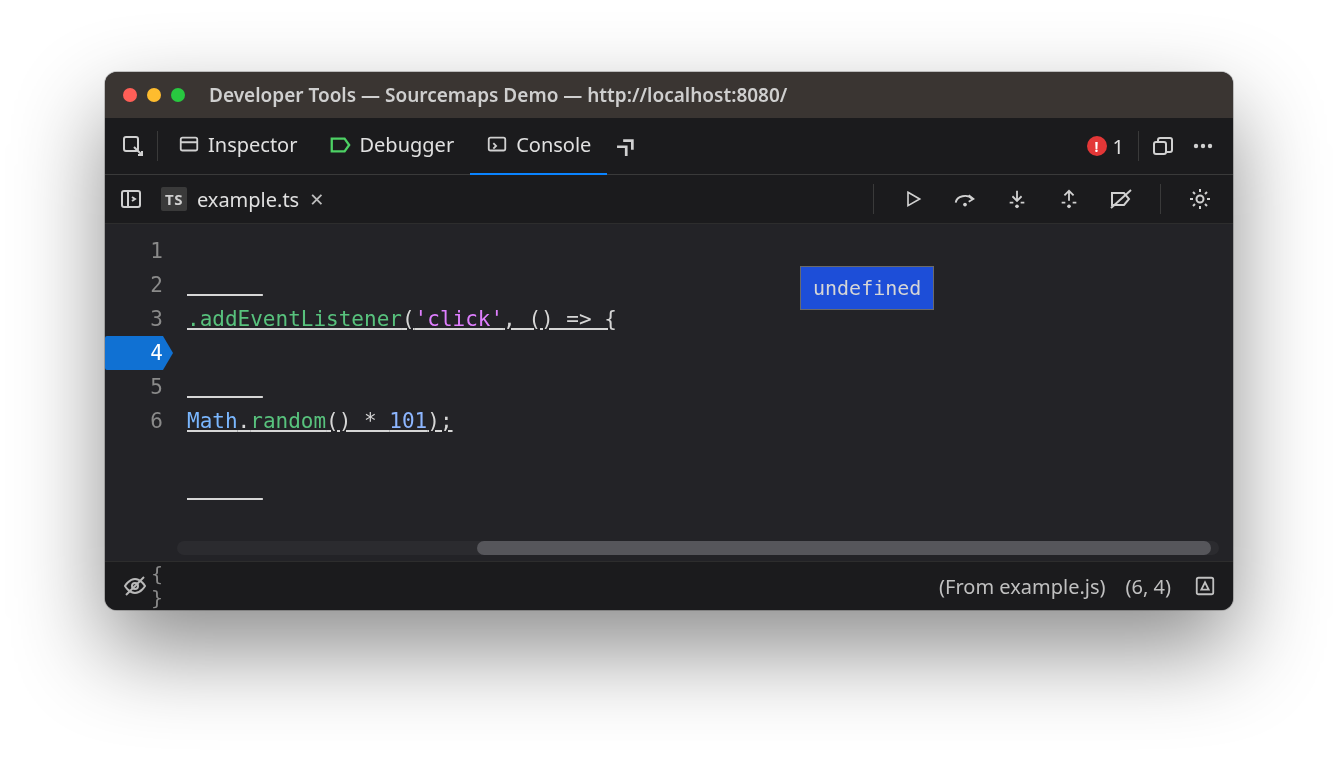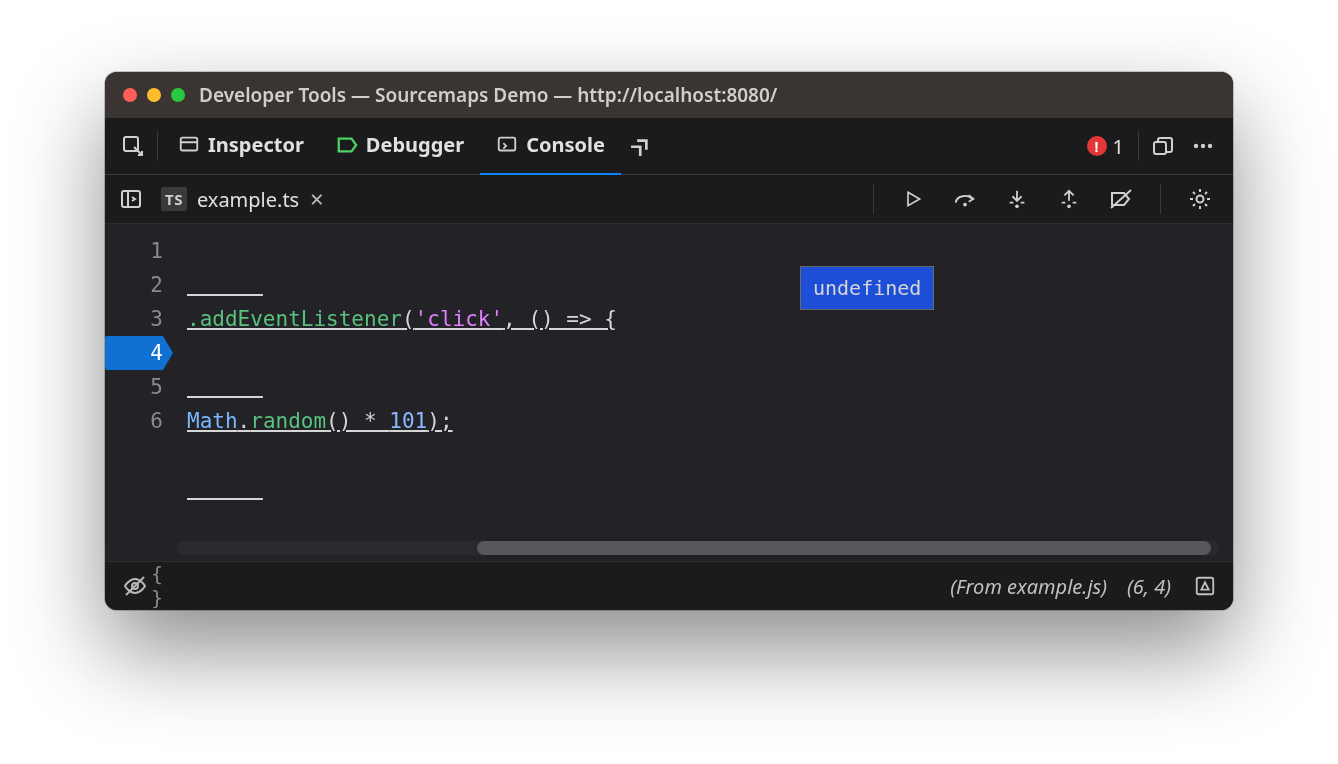--- a/index.html
+++ b/index.html
@@ -23,23 +23,23 @@
   .window{
     position:absolute;left:105px;top:72px;width:1128px;height:538px;
     background:var(--editor-bg);border-radius:12px;overflow:hidden;
     box-shadow:0 40px 90px rgba(0,0,0,.45),0 0 0 1px rgba(0,0,0,.2);
     display:flex;flex-direction:column;
   }
   .titlebar{height:46px;background:var(--titlebar);display:flex;align-items:center;padding:0 18px;gap:10px;}
   .traffic{display:flex;gap:10px;}
   .dot{width:14px;height:14px;border-radius:50%;}
   .red{background:#ff5f57;} .yellow{background:#febc2e;} .green{background:#28c840;}
-  .title{color:#cfcfcf;font-size:19px;font-weight:600;margin-left:4px;white-space:nowrap;}
+  .title{color:#cfcfcf;font-size:19px;font-weight:600;margin-left:14px;white-space:nowrap;}
   .toolbar{height:56px;background:var(--toolbar);display:flex;align-items:center;border-bottom:1px solid #3a3a3a;padding:0 10px 0 8px;}
-  .tbtn{display:flex;align-items:center;gap:8px;padding:0 16px;height:56px;color:var(--bright);font-size:20px;cursor:pointer;border-bottom:3px solid transparent;font-weight:bold;}
+  .tbtn{display:flex;align-items:center;gap:8px;padding:0 16px;height:56px;color:var(--bright);font-size:20px;cursor:pointer;border-bottom:3px solid transparent;}
   .tbtn.active{border-bottom-color:var(--accent);}
   .tbtn .ico{width:22px;height:22px;display:flex;align-items:center;justify-content:center;}
   .sep{width:1px;height:30px;background:#3a3a3a;margin:0 4px;}
   .spacer{flex:1;}
   .err-badge{display:flex;align-items:center;gap:6px;color:var(--bright);font-size:20px;padding:0 10px;}
   .err-dot{width:20px;height:20px;border-radius:50%;background:var(--err);color:#fff;display:flex;align-items:center;justify-content:center;font-size:14px;font-weight:700;}
   .iconbtn{width:40px;height:40px;display:flex;align-items:center;justify-content:center;color:var(--dim-text);cursor:pointer;}
   .tabrow{height:48px;background:var(--toolbar);display:flex;align-items:center;padding:0 10px 0 6px;border-bottom:1px solid #2d2d2d;}
   .filetab{display:flex;align-items:center;gap:10px;padding:0 10px;color:var(--bright);font-size:20px;height:48px;}
   .ts-badge{background:#3a3a3a;color:#d0d0d0;font-size:15px;font-weight:700;padding:2px 4px 2px 4px;border-radius:2px;letter-spacing:.5px;}
@@ -54,21 +54,21 @@
   .code{flex:1;padding:10px 0 0 14px;color:#d6d6d6;white-space:pre;text-decoration:underline;}
   .code .row{height:34px;}
   .tok-fn{color:#58c27d;}
   .tok-str{color:var(--string);}
   .tok-type{color:#7ab7ff;}
   .tok-num{color:var(--num);}
   .tooltip{position:absolute;left:695px;top:42px;border:1px solid #6a6a6a;background:#1d4ed8;color:#d6d6d6;padding:4px 12px;font-size:20px;font-family:ui-monospace,Menlo,monospace;}
   .hscroll{position:absolute;left:72px;right:14px;bottom:6px;height:14px;background:#2b2b2f;border-radius:7px;}
   .hscroll .thumb{position:absolute;left:300px;right:8px;top:0;bottom:0;background:#56565b;border-radius:7px;}
   .statusbar{height:48px;background:var(--toolbar);border-top:1px solid #2d2d2d;display:flex;align-items:center;padding:0 14px;color:#c0c0c0;font-size:20px;}
-  .sb-right{margin-left:auto;display:flex;align-items:center;gap:20px;font-style:italic;}
+  .sb-right{margin-left:auto;display:flex;align-items:center;gap:20px;}
   svg{display:block;}
 </style>
 </head>
 <body>
 
 <div class="window">
 
   <div class="titlebar">
     <div class="traffic">
       <div class="dot red"></div>

